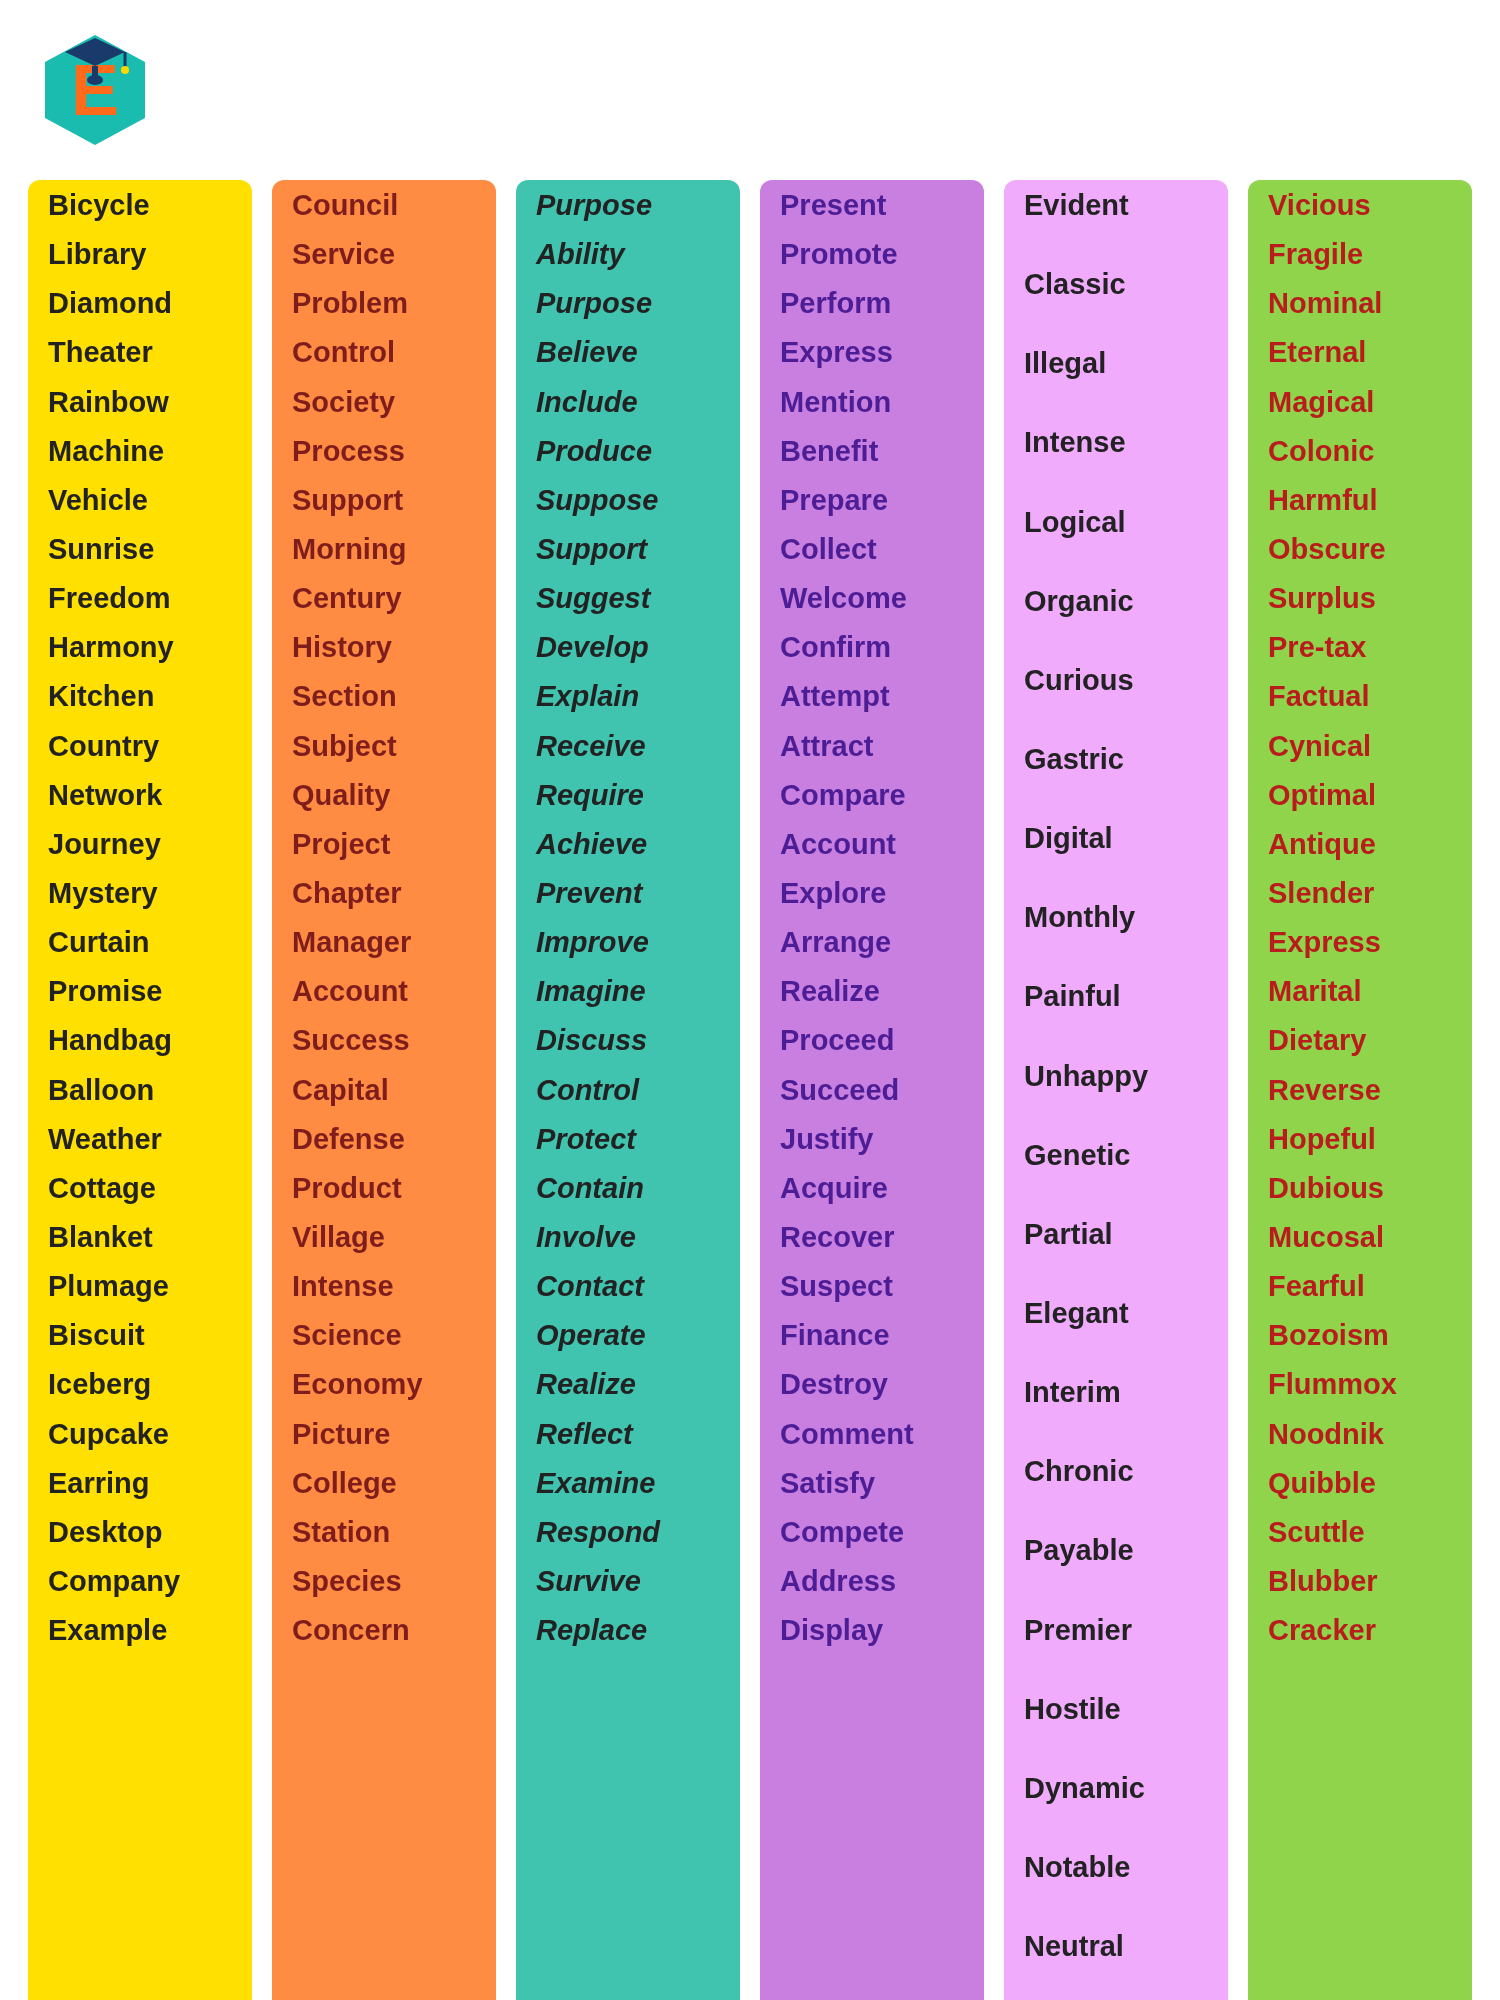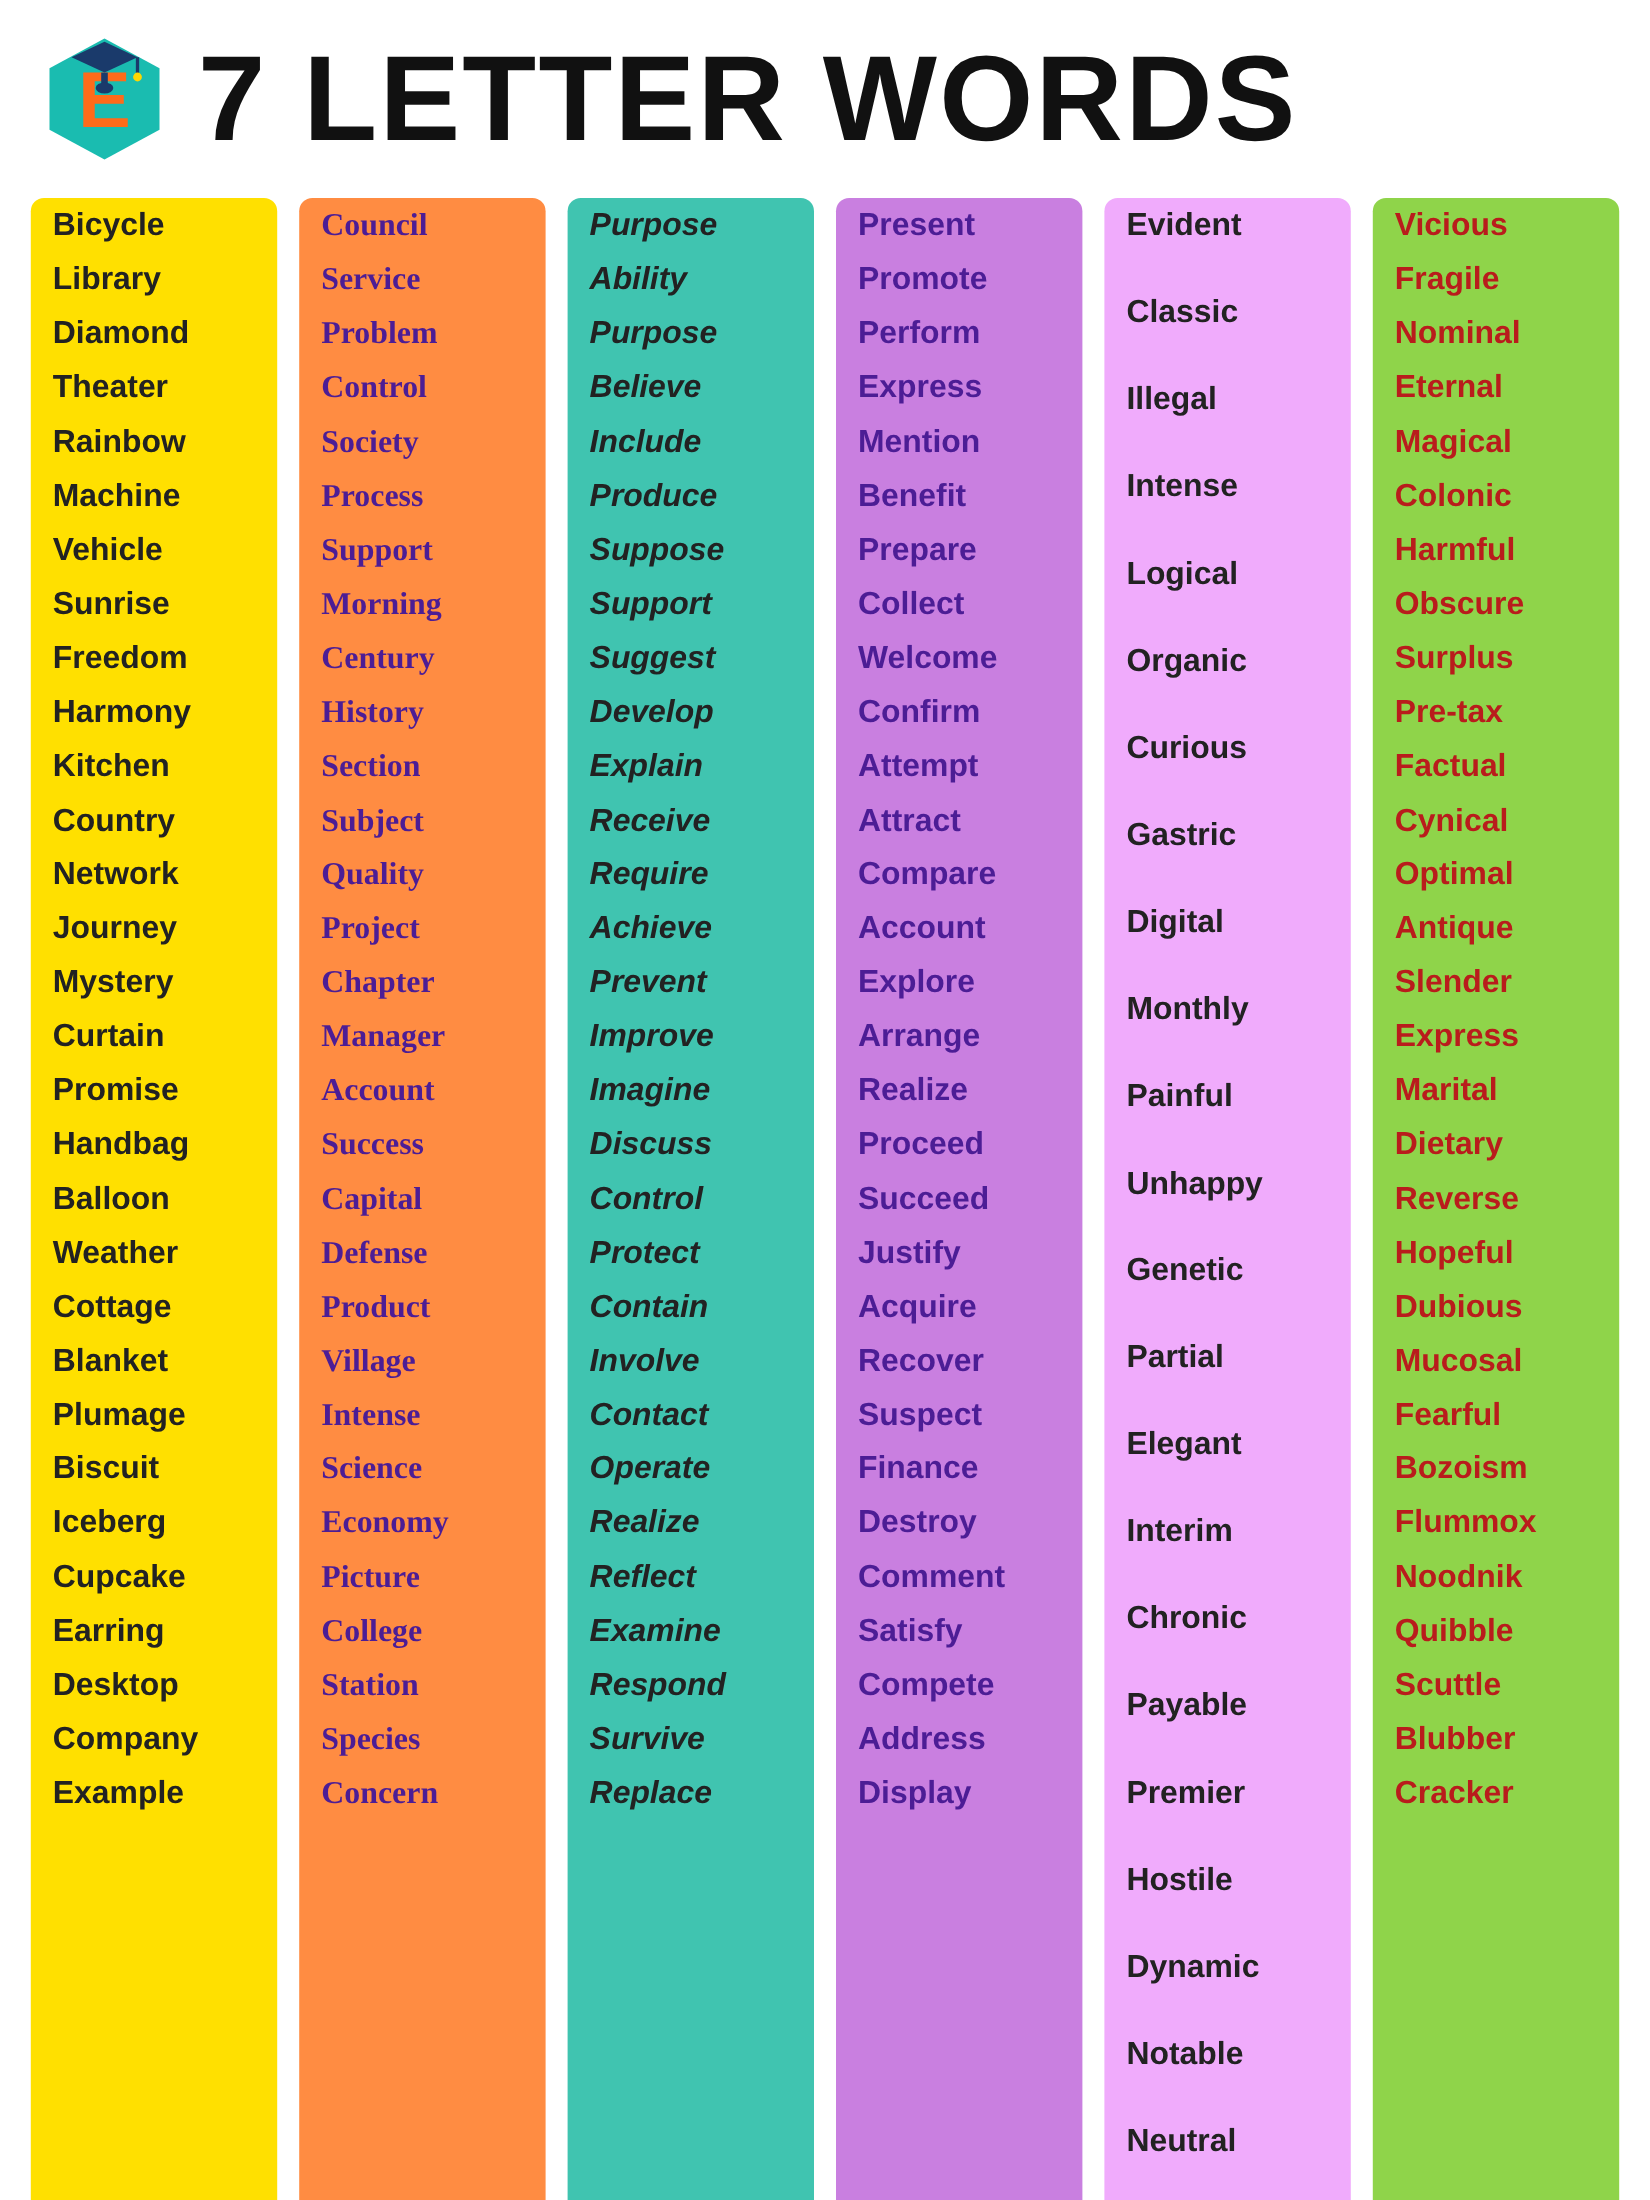--- a/index.html
+++ b/index.html
@@ -49,21 +49,21 @@
     .col-green  { background: #8FD44A; }
 
     .word {
       font-size: 29px;
       font-weight: 700;
       color: #111;
       padding: 4px 10px;
       line-height: 1.35;
     }
     .col-yellow .word { color: #222; }
-    .col-orange .word { color: #4c1d95; font-family: Liberation Serif, serif; }
+    .col-orange .word { color: #7f1d1d; }
     .col-teal .word   { color: #222; font-style: italic; }
     .col-purple .word { color: #4c1d95; }
     .col-blue .word   { color: #222; }
     .col-green .word  { color: #b91c1c; }
   </style>
 </head>
 <body>
 
 <div class="header">
 
@@ -72,21 +72,20 @@
     <polygon points="55,5 105,32 105,88 55,115 5,88 5,32" fill="#1ABCB0"></polygon>
 
     <text x="55" y="85" text-anchor="middle" font-size="72" font-weight="900" fill="#FF6B1A" font-family="Arial">E</text>
 
     <polygon points="55,8 85,22 55,36 25,22" fill="#1A3A6B"></polygon>
     <rect x="52" y="36" width="6" height="14" fill="#1A3A6B"></rect>
     <ellipse cx="55" cy="50" rx="8" ry="5" fill="#1A3A6B"></ellipse>
     <line x1="85" y1="22" x2="85" y2="38" stroke="#1A3A6B" stroke-width="3"></line>
     <circle cx="85" cy="40" r="4" fill="#FFD700"></circle>
   </svg>
-  <div class="title">7 LETTER WORDS</div>
 </div>
 
 <div class="columns-container" id="columns-container">
 <div class="col col-yellow">
       <div class="word">Bicycle</div>
       <div class="word">Library</div>
       <div class="word">Diamond</div>
       <div class="word">Theater</div>
       <div class="word">Rainbow</div>
       <div class="word">Machine</div>

